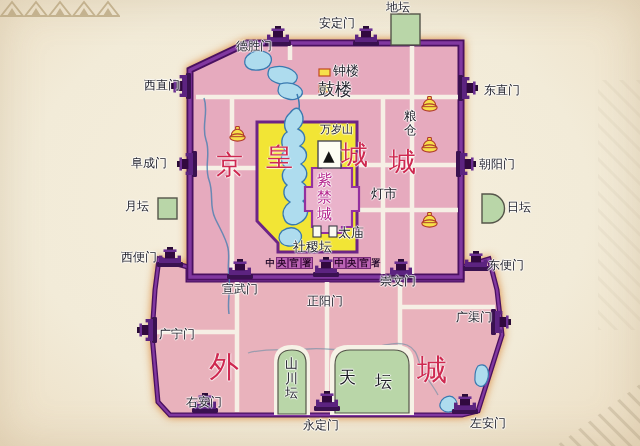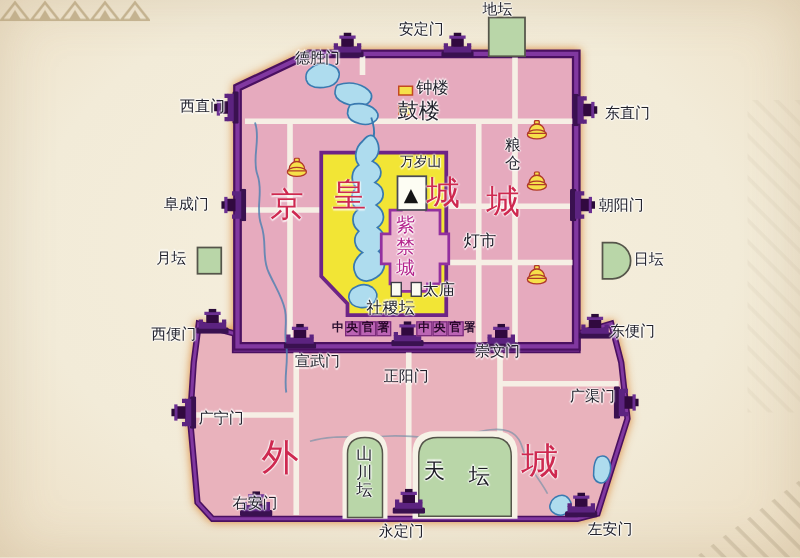--- a/index.html
+++ b/index.html
@@ -154,23 +154,23 @@
     <use href="#gate-sym" x="452" y="394" width="26" height="20"></use>
   </g>
 </svg>
 
 <div class="lbl" style="left:236px;top:40px">德胜门</div>
 <div class="lbl" style="left:319px;top:17px">安定门</div>
 <div class="lbl" style="left:144px;top:79px">西直门</div>
 <div class="lbl" style="left:484px;top:84px">东直门</div>
 <div class="lbl" style="left:131px;top:157px">阜成门</div>
 <div class="lbl" style="left:479px;top:158px">朝阳门</div>
-<div class="lbl" style="left:121px;top:261px">西便门</div>
+<div class="lbl" style="left:121px;top:251px">西便门</div>
 <div class="lbl" style="left:488px;top:259px">东便门</div>
-<div class="lbl" style="left:236px;top:283px">宣武门</div>
+<div class="lbl" style="left:222px;top:283px">宣武门</div>
 <div class="lbl" style="left:307px;top:295px">正阳门</div>
 <div class="lbl" style="left:380px;top:275px">崇文门</div>
 <div class="lbl" style="left:159px;top:328px">广宁门</div>
 <div class="lbl" style="left:456px;top:311px">广渠门</div>
 <div class="lbl" style="left:186px;top:396px">右安门</div>
 <div class="lbl" style="left:303px;top:419px">永定门</div>
 <div class="lbl" style="left:470px;top:417px">左安门</div>
 
 <div class="lbl" style="left:386px;top:1px">地坛</div>
 <div class="lbl" style="left:125px;top:200px">月坛</div>

